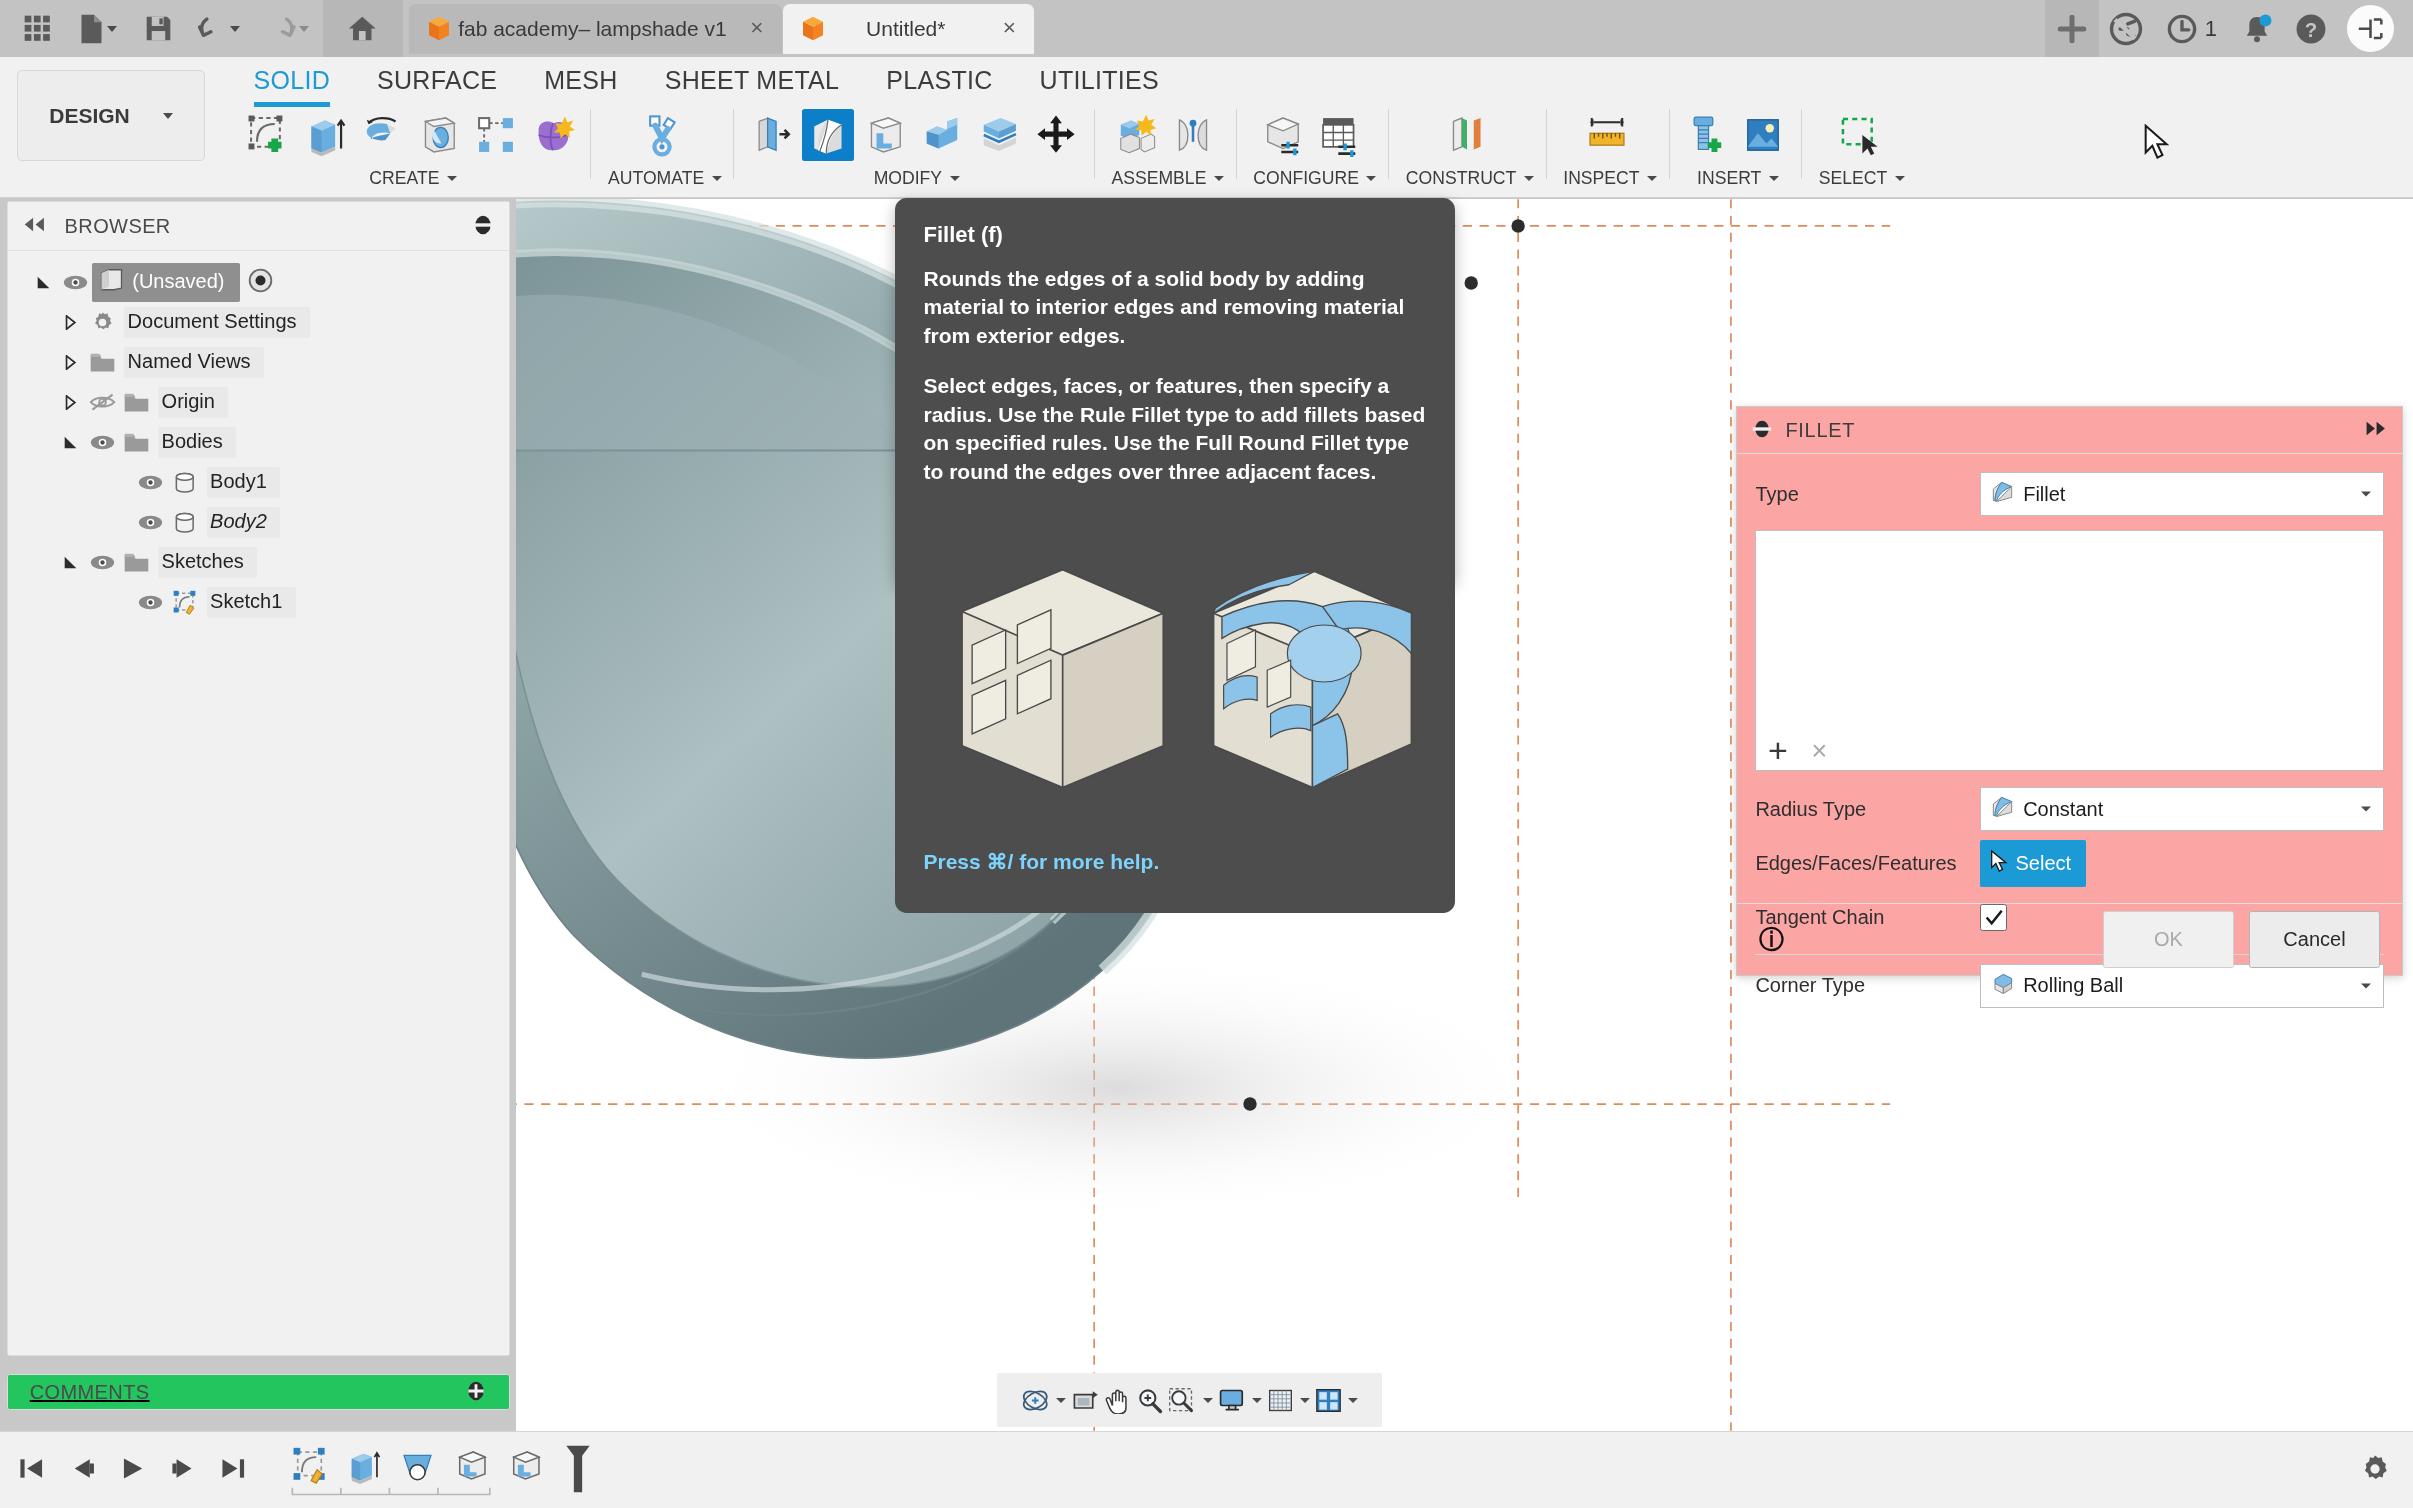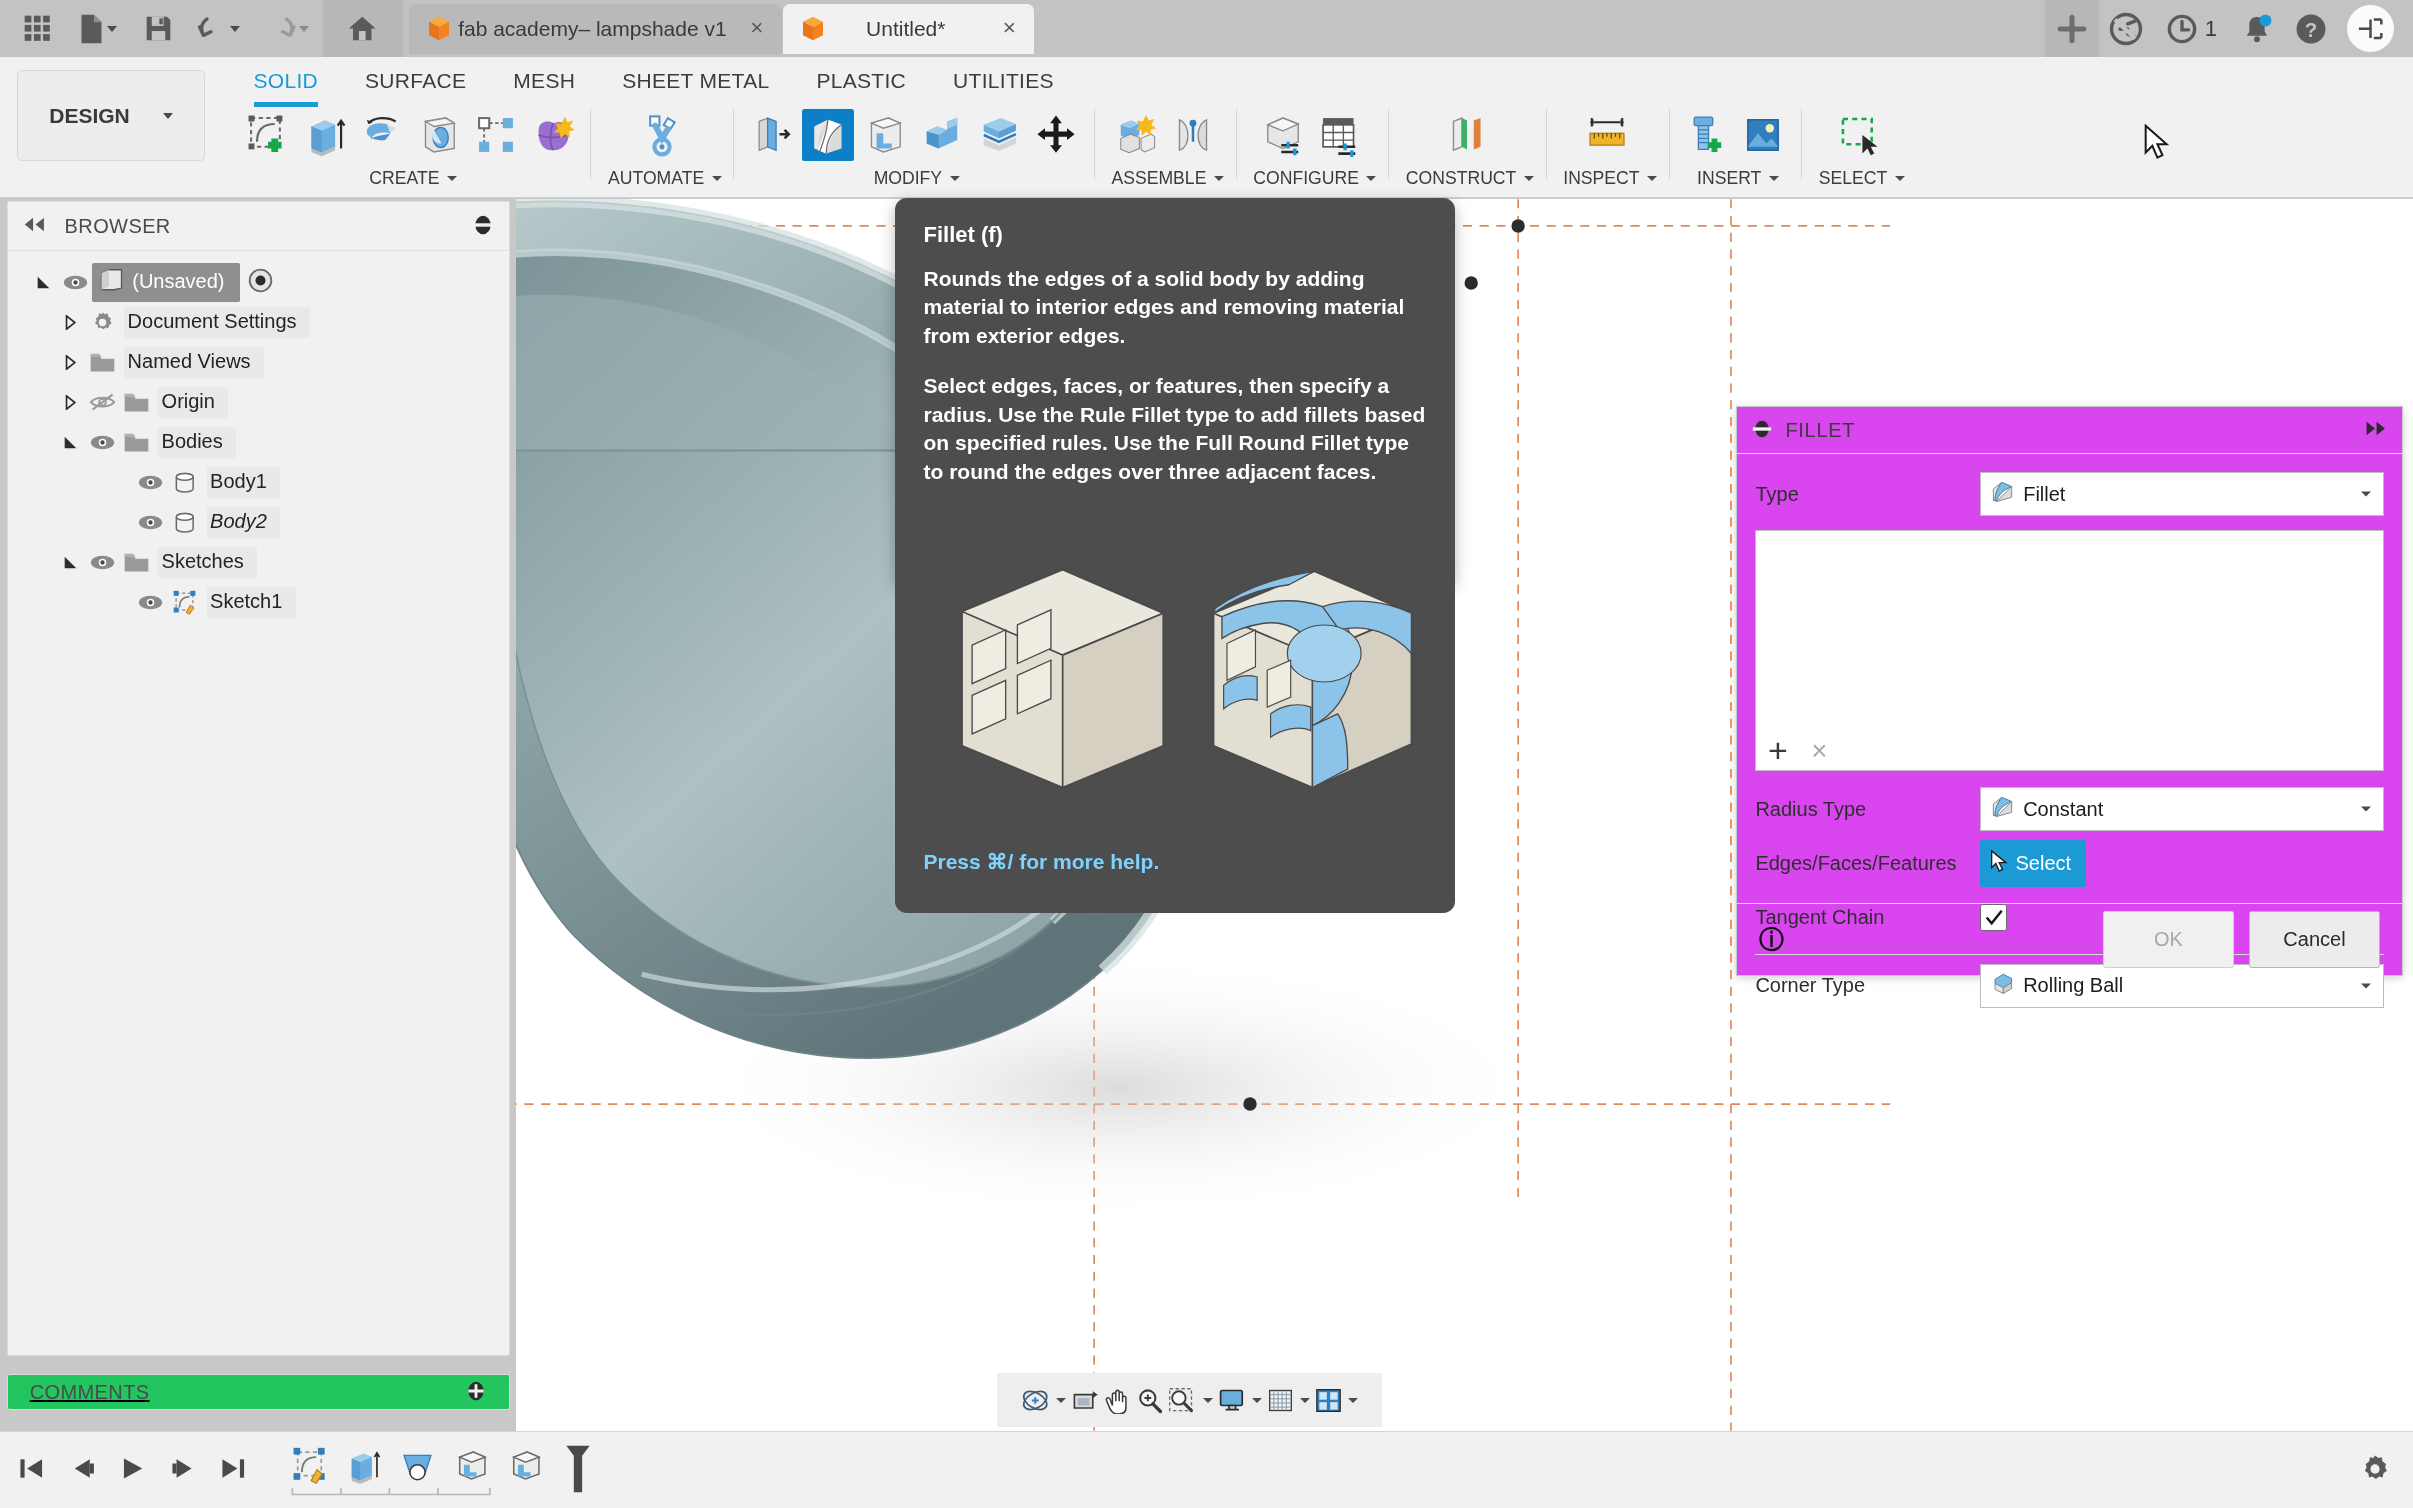--- a/index.html
+++ b/index.html
@@ -46,21 +46,21 @@
   .pillbtn { width: 65px; height: 57px; display:flex; align-items:center; justify-content:center;}
   .whitecirc { width:47px;height:47px;border-radius:50%;background:#fbfbfb;display:flex;align-items:center;justify-content:center;}
 
   
   .ribbon {
     position: absolute; top: 57px; left: 0; width: 2413px; height: 141px;
     background: #f1f1f1; border-bottom: 0.8px solid #d0d0d0;
   }
   .ribtabs { display: flex; align-items: center; height: 47px; padding-left: 230px; gap: 0px; }
   .ribtab {
-    font-size: 21px; color: #3c3c3c; letter-spacing: 0.3px; padding: 0 23.5px; height: 47px;
+    font-size: 25px; color: #3c3c3c; letter-spacing: 0.3px; padding: 0 23.5px; height: 47px;
     display: flex; align-items: center; position: relative;
   }
   .ribtab.active { color: #1b9ad6; }
   .ribtab.active::after {
     content:""; position:absolute; left: 23.5px; right: 23.5px; bottom: -3.4px; height: 5.9px; background:#1b9ad6;
   }
   .designbtn {
     position: absolute; left: 17px; top: 13.4px; width: 188px; height: 91px;
     background: #ededed; border: 0.8px solid #d7d7d7; border-radius: 5px;
     display: flex; align-items: center; justify-content: center;
@@ -122,21 +122,21 @@
   .tt-art { position:absolute; left:895px; top: 536px; width: 560px; height: 302px; background:#4d4d4d;}
   .tt-foot {
     position:absolute; left:895px; top: 838px; width:560px; height: 75px; background:#4d4d4d;
     border-radius: 0 0 11.7px 11.7px; color:#7dd3fc; font-size:21px; font-weight:bold;
     display:flex; align-items:flex-start; padding: 11.7px 28.5px;
   }
 
   
   .dlg {
     position: absolute; left: 1736px; top: 406px; width: 667px; height: 570px;
-    background:#d946ef; border:0.8px solid #c9c9c9; box-shadow: 0 1.7px 8.4px rgba(0,0,0,.18);
+    background:#fca5a5; border:0.8px solid #c9c9c9; box-shadow: 0 1.7px 8.4px rgba(0,0,0,.18);
   }
   .dlg-head { height: 47px; display:flex; align-items:center; padding: 0 15px; border-bottom:0.8px solid #dedede;}
   .dlg-head .t { font-size: 20px; color:#3c3c3c; letter-spacing:0.7px; margin-left:13.4px; flex:1;}
   .dlg-body { padding: 13.4px 18.4px 0 18.4px; }
   .row { display:flex; align-items:center; min-height: 54px; }
   .row .lab { font-size: 20px; color:#2e2e2e; width: 225px; flex:none;}
   .combo {
     flex:1; height: 44px; background:#fff; border:0.8px solid #bdbdbd; display:flex; align-items:center;
     padding: 0 8.4px; font-size: 20px; color:#1c1c1c; position:relative;
   }

